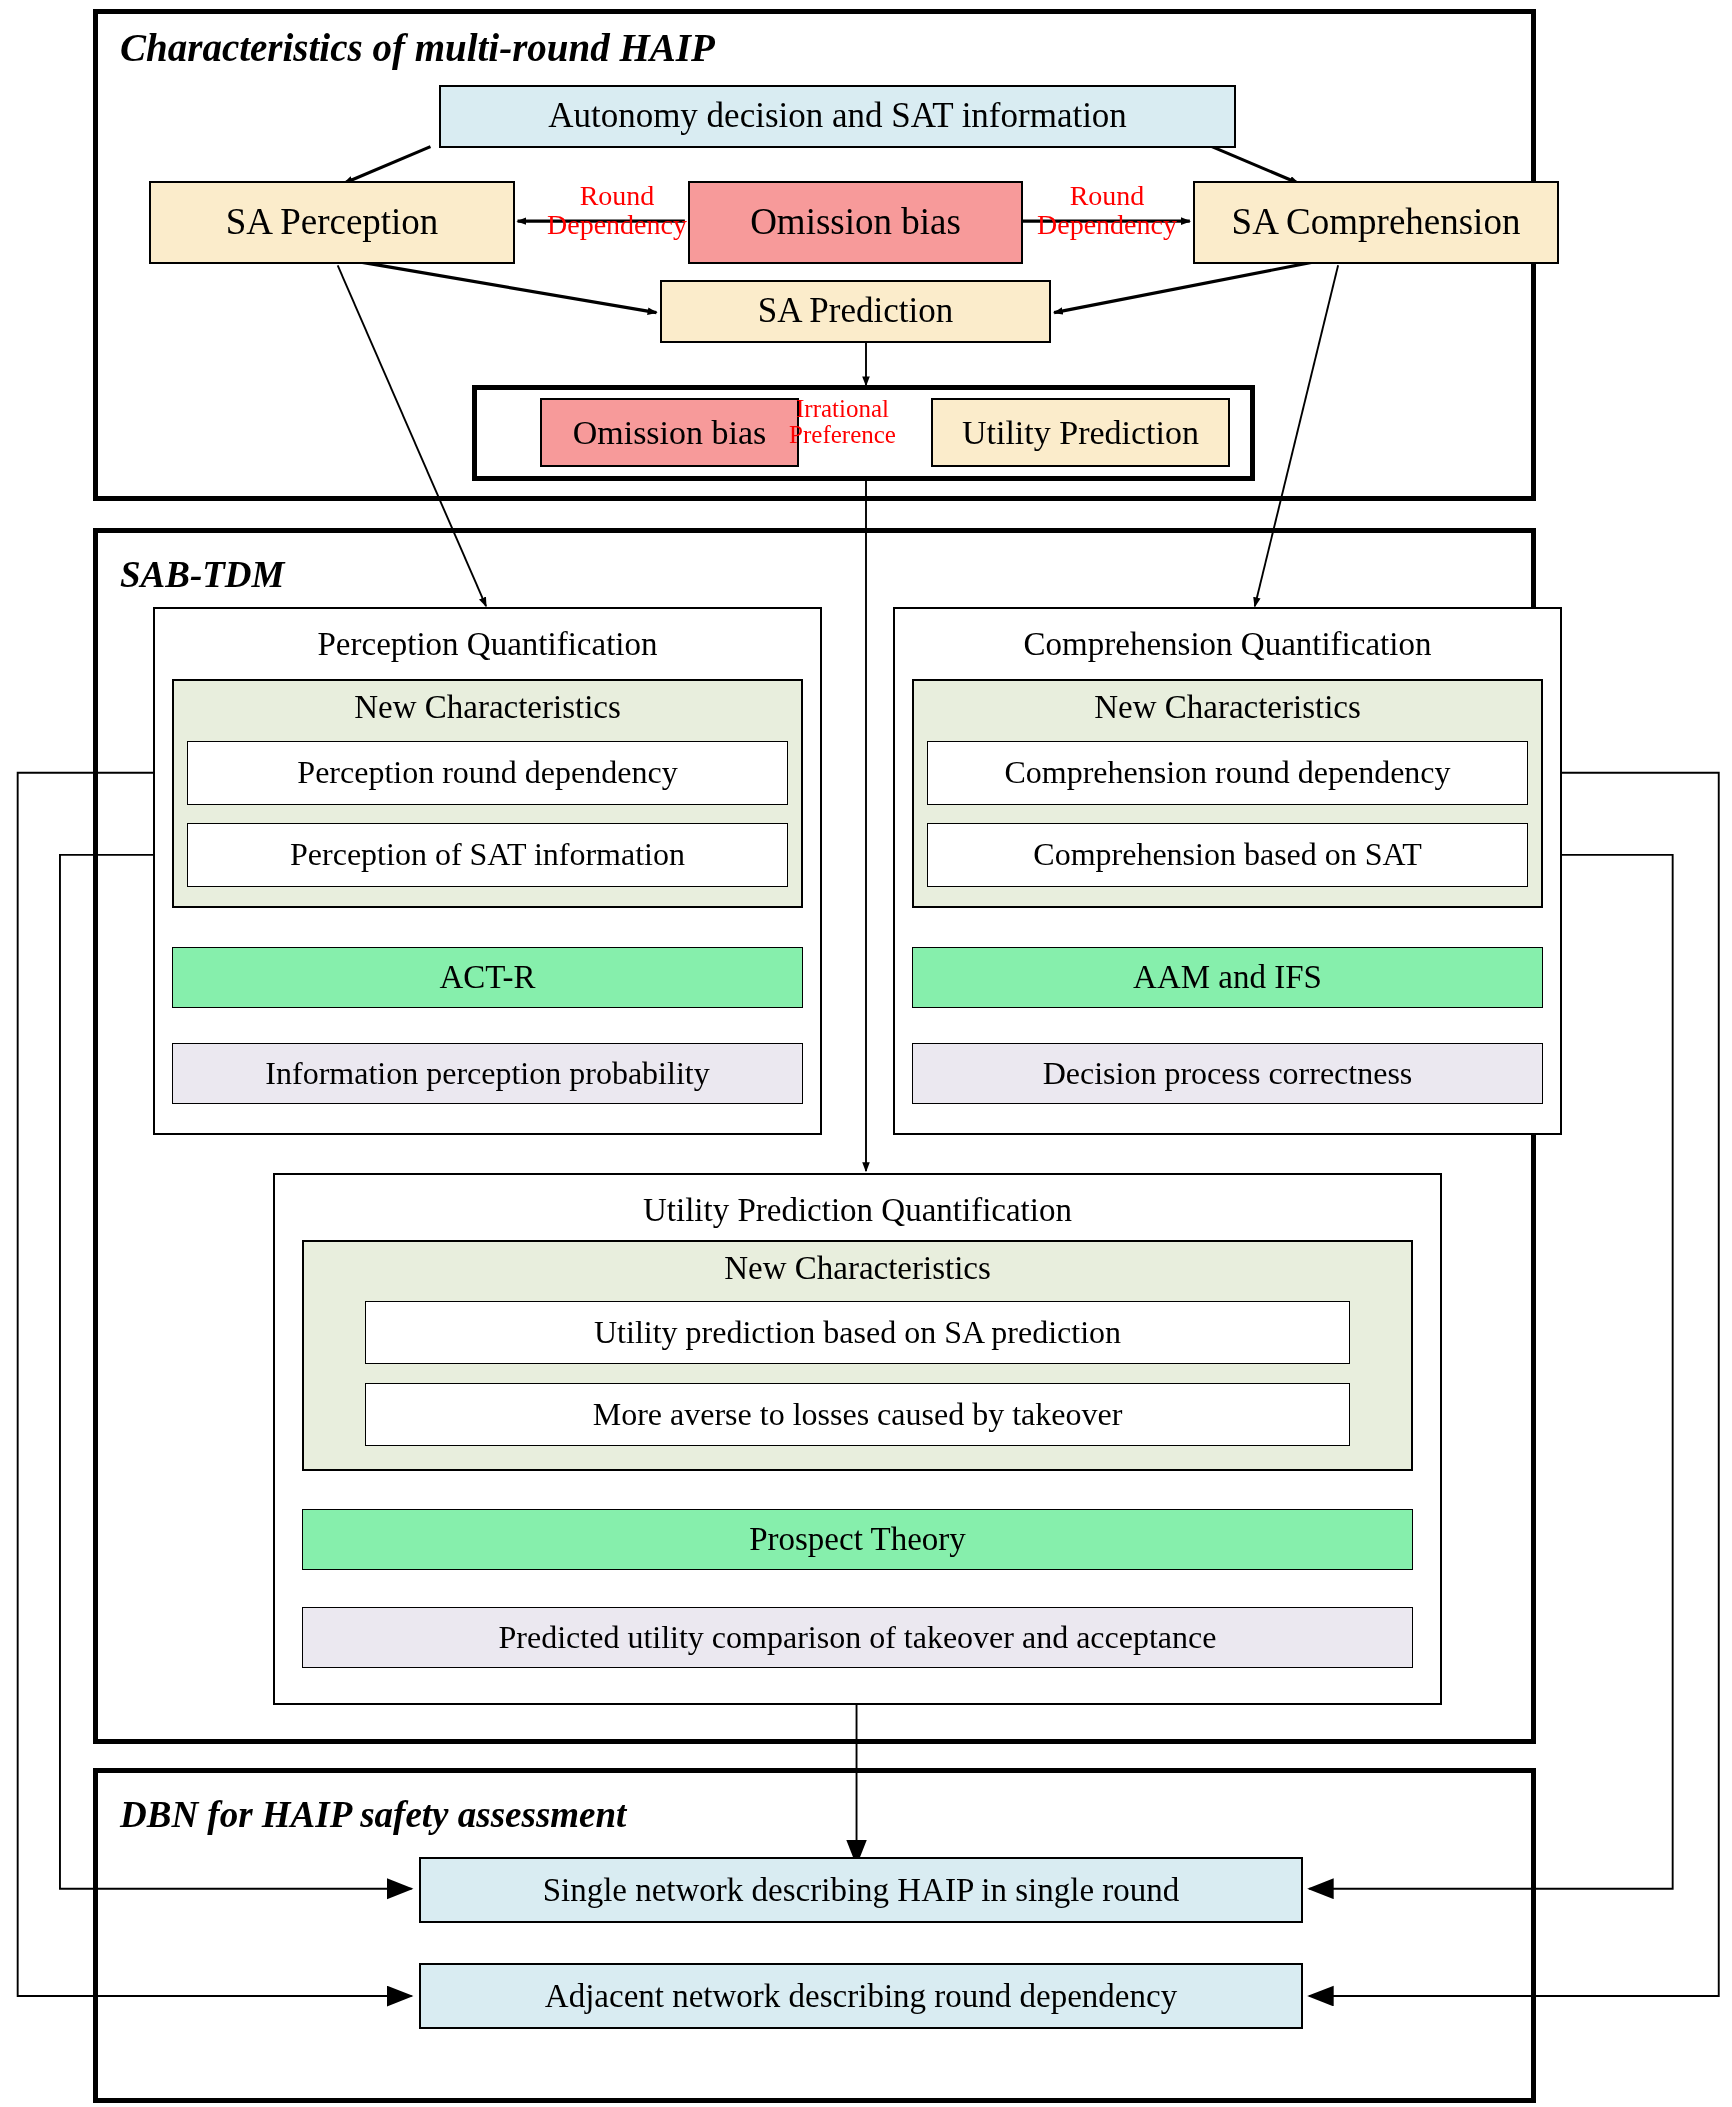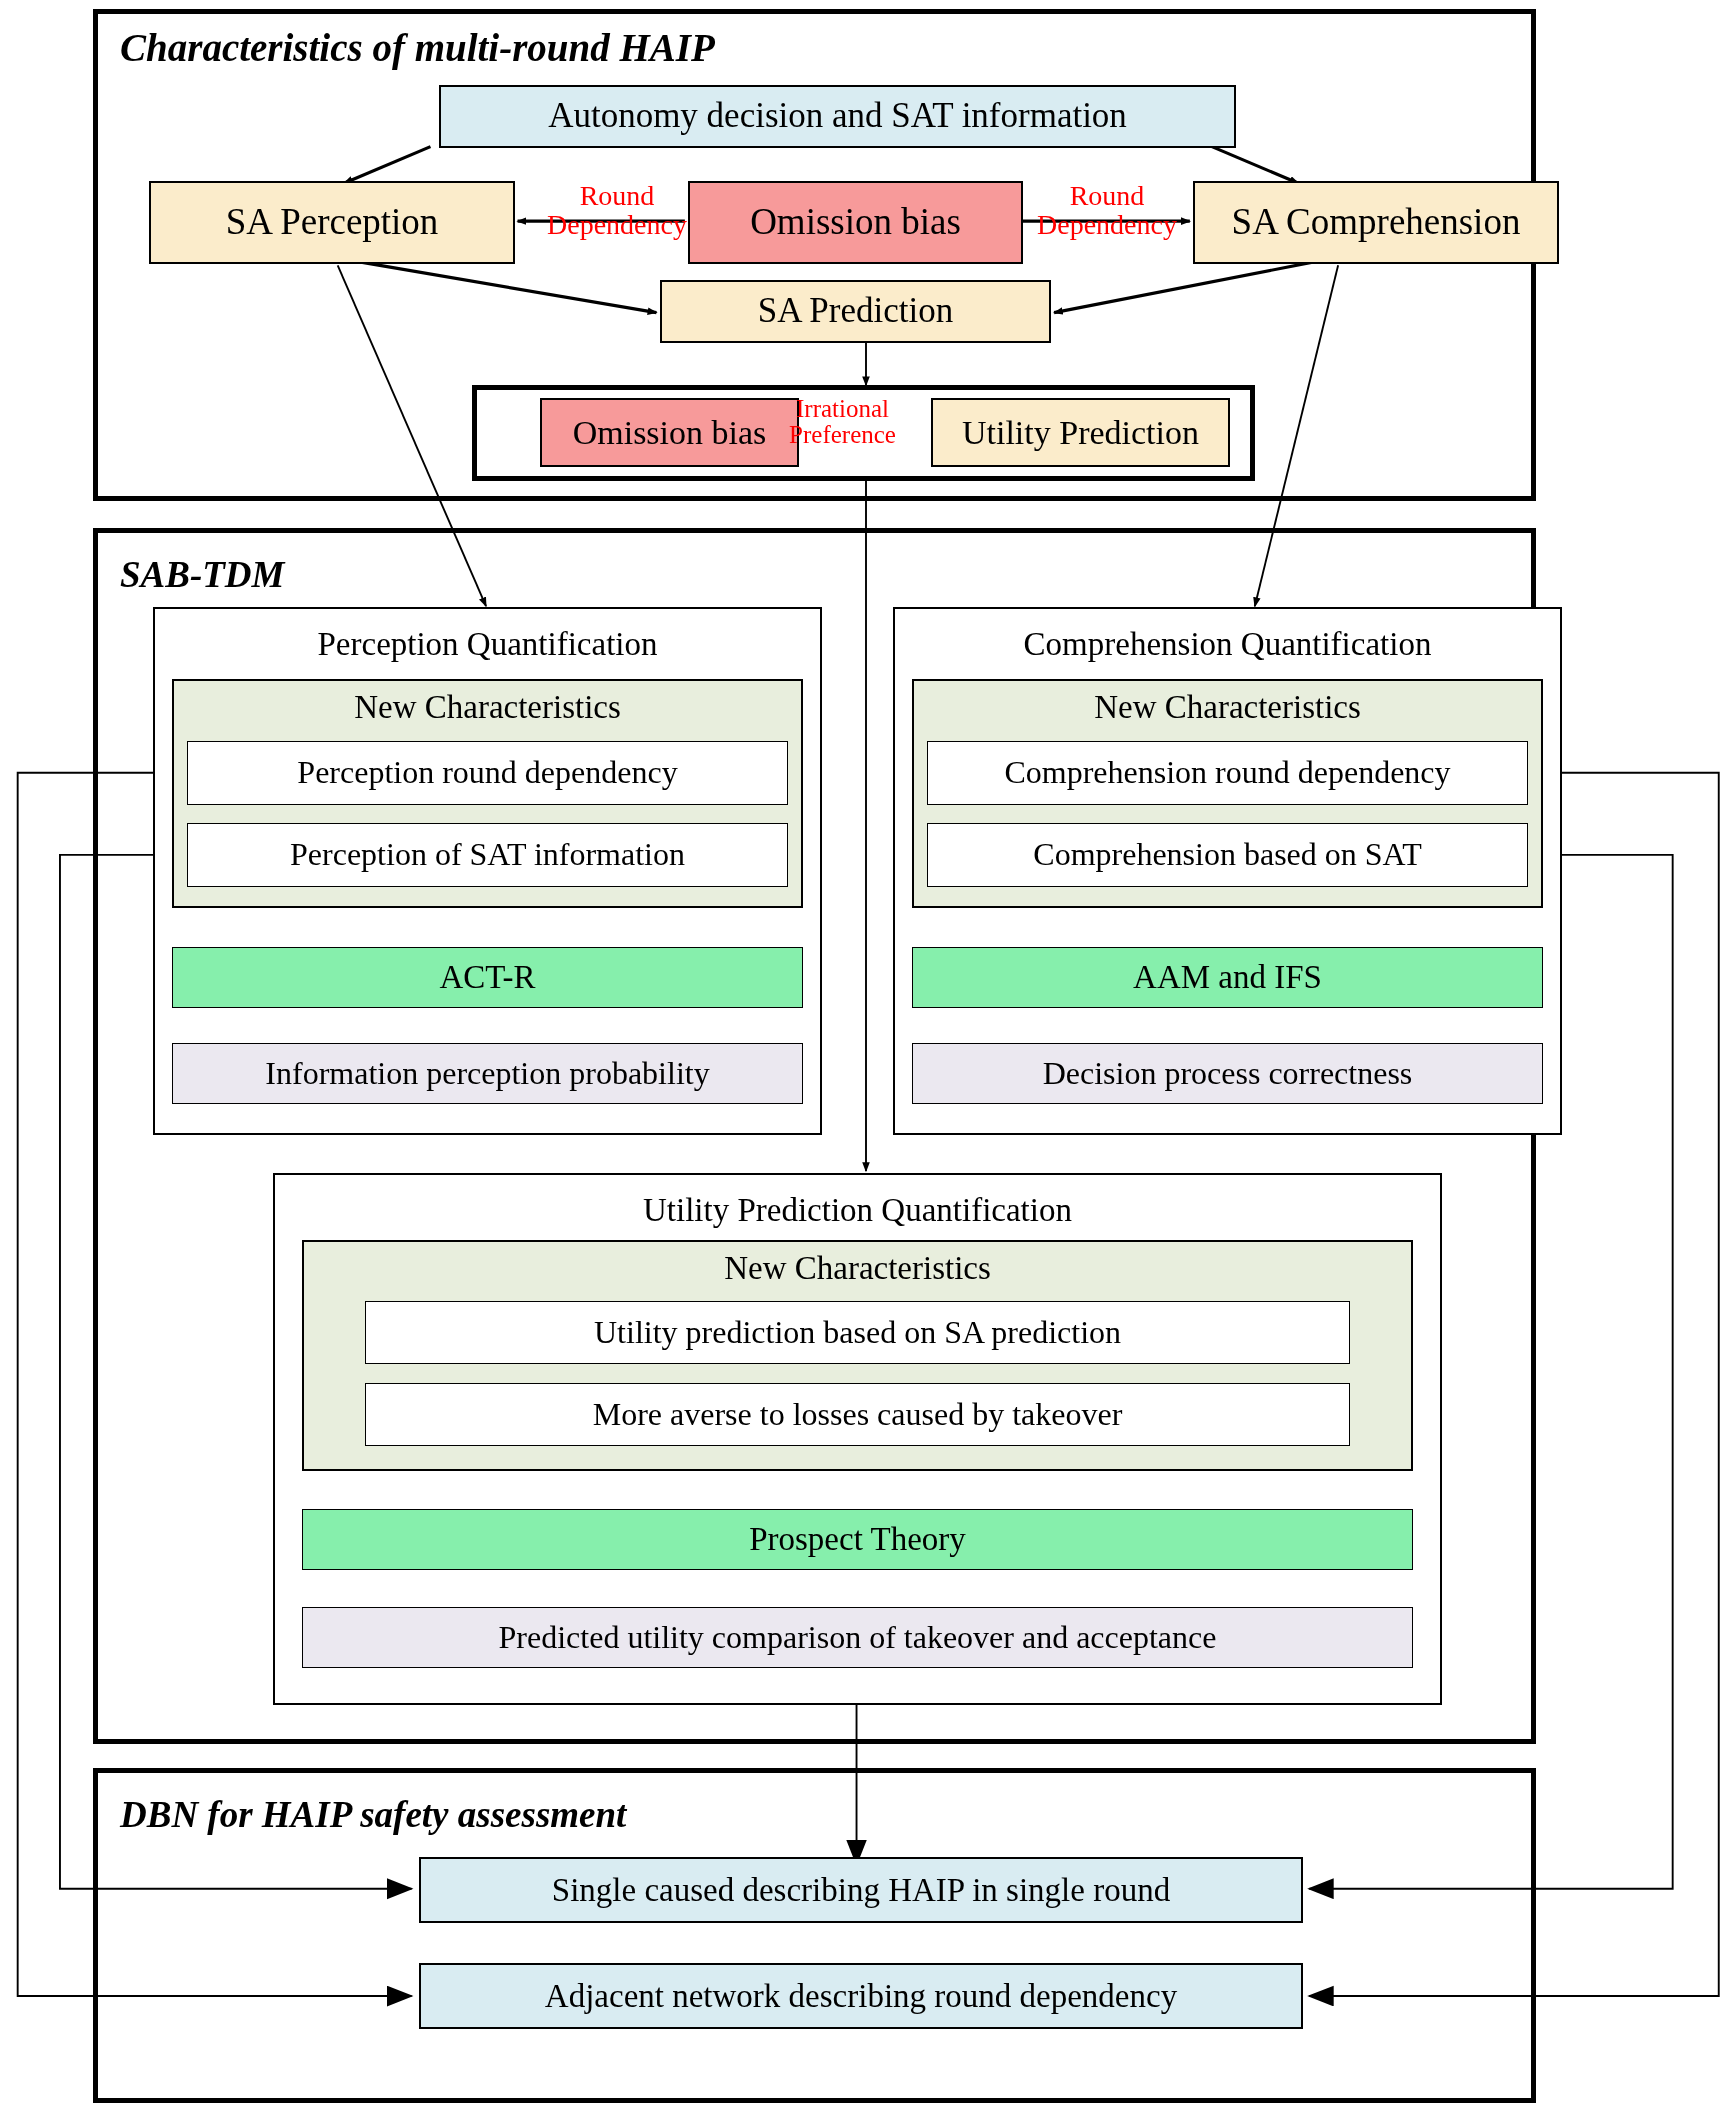--- a/index.html
+++ b/index.html
@@ -183,18 +183,18 @@
   <div class="group-label" style="left:302px;top:1250px;width:1111px;font-size:33px;">New Characteristics</div>
   <div class="box white thin" style="left:365px;top:1301px;width:985px;height:63px;font-size:32px;">Utility prediction based on SA prediction</div>
   <div class="box white thin" style="left:365px;top:1383px;width:985px;height:63px;font-size:32px;">More averse to losses caused by takeover</div>
 
   <div class="box pink thin" style="left:302px;top:1509px;width:1111px;height:61px;font-size:33px;">Prospect Theory</div>
   <div class="box lav thin" style="left:302px;top:1607px;width:1111px;height:61px;font-size:32px;">Predicted utility comparison of takeover and acceptance</div>
 
   <div class="panel" style="left:93px;top:1768px;width:1443px;height:335px;"></div>
   <div class="panel-title" style="left:120px;top:1793px;font-size:37px;">DBN for HAIP safety assessment</div>
 
-  <div class="box blue" style="left:419px;top:1857px;width:884px;height:66px;font-size:33px;">Single caused describing HAIP in single round</div>
+  <div class="box blue" style="left:419px;top:1857px;width:884px;height:66px;font-size:33px;">Single network describing HAIP in single round</div>
 
   <div class="box blue" style="left:419px;top:1963px;width:884px;height:66px;font-size:33px;">Adjacent network describing round dependency</div>
 
 </div>
 
 
 </body></html>

